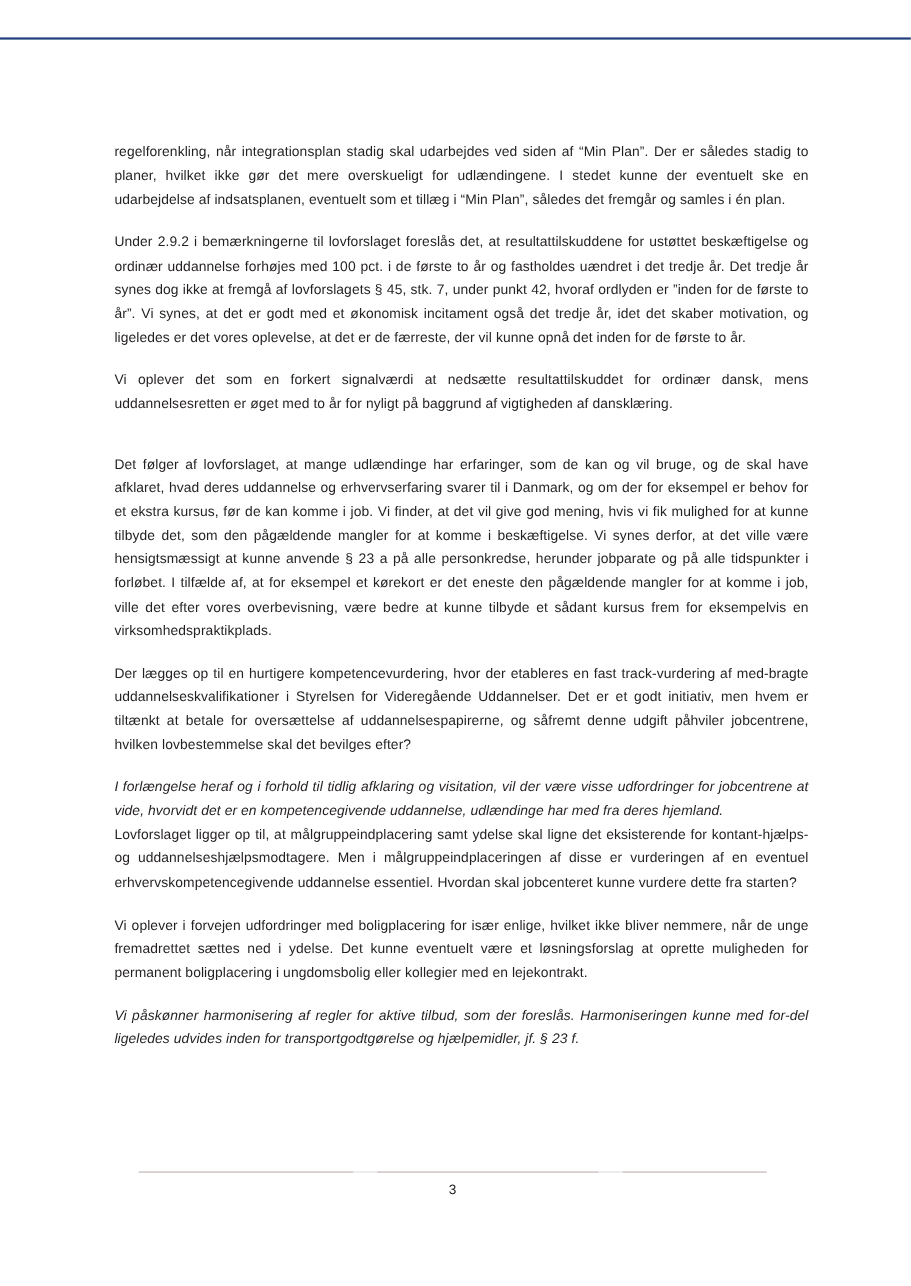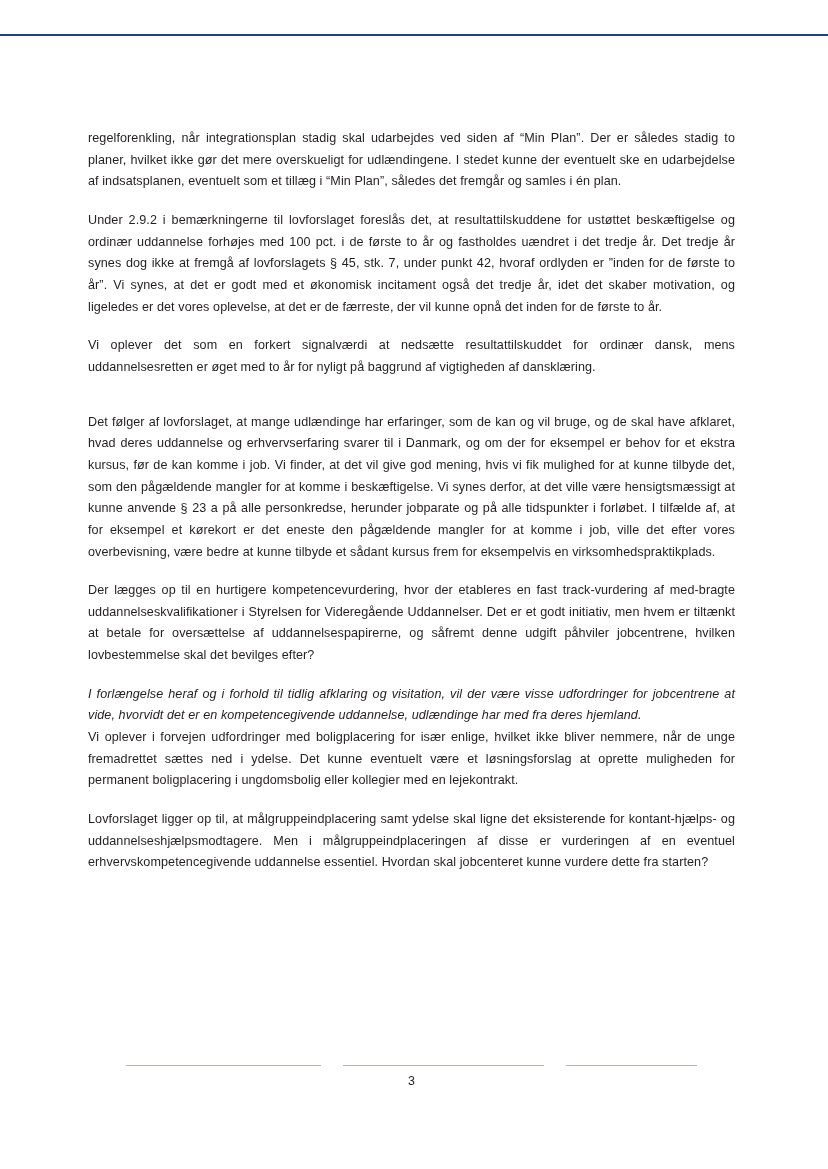--- a/index.html
+++ b/index.html
@@ -32,21 +32,21 @@
     background: #20407a;
   }
   .doc-body {
     font-size: 12.6px;
     line-height: 1.72;
     text-align: justify;
     color: #231f20;
     letter-spacing: 0.08px;
   }
   .doc-body p {
-    margin: 0 0 17px 0;
+    margin: 0 0 17px 16px;
     white-space: pre-wrap;
   }
   .doc-body p.tight {
     margin-bottom: 0;
     font-style: italic;
   }
   .doc-body p.gap-before {
     margin-top: 33px;
   }
   .footer {
@@ -89,22 +89,23 @@
 
   <div class="top-rule"></div>
 
   <div class="doc-body">
     <p>regelforenkling, når integrationsplan stadig skal udarbejdes ved siden af “Min Plan”. Der er således stadig to planer, hvilket ikke gør det mere overskueligt for udlændingene. I stedet kunne der eventuelt ske en udarbejdelse af indsatsplanen, eventuelt som et tillæg i “Min Plan”, således det fremgår og samles i én plan.</p>
     <p>Under 2.9.2 i bemærkningerne til lovforslaget foreslås det, at resultattilskuddene for ustøttet beskæftigelse og ordinær uddannelse forhøjes med 100 pct. i de første to år og fastholdes uændret i det tredje år. Det tredje år synes dog ikke at fremgå af lovforslagets § 45, stk. 7, under punkt 42, hvoraf ordlyden er ”inden for de første to år”. Vi synes, at det er godt med et økonomisk incitament også det tredje år, idet det skaber motivation, og ligeledes er det vores oplevelse, at det er de færreste, der vil kunne opnå det inden for de første to år.</p>
     <p>Vi oplever det som en forkert signalværdi at nedsætte resultattilskuddet for ordinær dansk, mens uddannelsesretten er øget med to år for nyligt på baggrund af vigtigheden af dansklæring.</p>
     <p class="gap-before">Det følger af lovforslaget, at mange udlændinge har erfaringer, som de kan og vil bruge, og de skal have afklaret, hvad deres uddannelse og erhvervserfaring svarer til i Danmark, og om der for eksempel er behov for et ekstra kursus, før de kan komme i job. Vi finder, at det vil give god mening, hvis vi fik mulighed for at kunne tilbyde det, som den pågældende mangler for at komme i beskæftigelse. Vi synes derfor, at det ville være hensigtsmæssigt at kunne anvende § 23 a på alle personkredse, herunder jobparate og på alle tidspunkter i forløbet. I tilfælde af, at for eksempel et kørekort er det eneste den pågældende mangler for at komme i job, ville det efter vores overbevisning, være bedre at kunne tilbyde et sådant kursus frem for eksempelvis en virksomhedspraktikplads.</p>
     <p>Der lægges op til en hurtigere kompetencevurdering, hvor der etableres en fast track-vurdering af med-bragte uddannelseskvalifikationer i Styrelsen for Videregående Uddannelser. Det er et godt initiativ, men hvem er tiltænkt at betale for oversættelse af uddannelsespapirerne, og såfremt denne udgift påhviler jobcentrene, hvilken lovbestemmelse skal det bevilges efter?</p>
     <p class="tight">I forlængelse heraf og i forhold til tidlig afklaring og visitation, vil der være visse udfordringer for jobcentrene at vide, hvorvidt det er en kompetencegivende uddannelse, udlændinge har med fra deres hjemland.</p>
+    <p>Lovforslaget ligger op til, at målgruppeindplacering samt ydelse skal ligne det eksisterende for kontant-hjælps- og uddannelseshjælpsmodtagere. Men i målgruppeindplaceringen af disse er vurderingen af en eventuel erhvervskompetencegivende uddannelse essentiel. Hvordan skal jobcenteret kunne vurdere dette fra starten?</p>
     <p>Vi oplever i forvejen udfordringer med boligplacering for især enlige, hvilket ikke bliver nemmere, når de unge fremadrettet sættes ned i ydelse. Det kunne eventuelt være et løsningsforslag at oprette muligheden for permanent boligplacering i ungdomsbolig eller kollegier med en lejekontrakt.</p>
-    <p>Lovforslaget ligger op til, at målgruppeindplacering samt ydelse skal ligne det eksisterende for kontant-hjælps- og uddannelseshjælpsmodtagere. Men i målgruppeindplaceringen af disse er vurderingen af en eventuel erhvervskompetencegivende uddannelse essentiel. Hvordan skal jobcenteret kunne vurdere dette fra starten?</p>
+    <p class="tight">Vi påskønner harmonisering af regler for aktive tilbud, som der foreslås. Harmoniseringen kunne med for-del ligeledes udvides inden for transportgodtgørelse og hjælpemidler, jf. § 23 f.</p>
   </div>
 
   <div class="footer">
     <div class="footer-rule">
       <span class="seg s1"></span>
       <span class="seg s2"></span>
     </div>
     <div class="page-number">3</div>
   </div>
 

